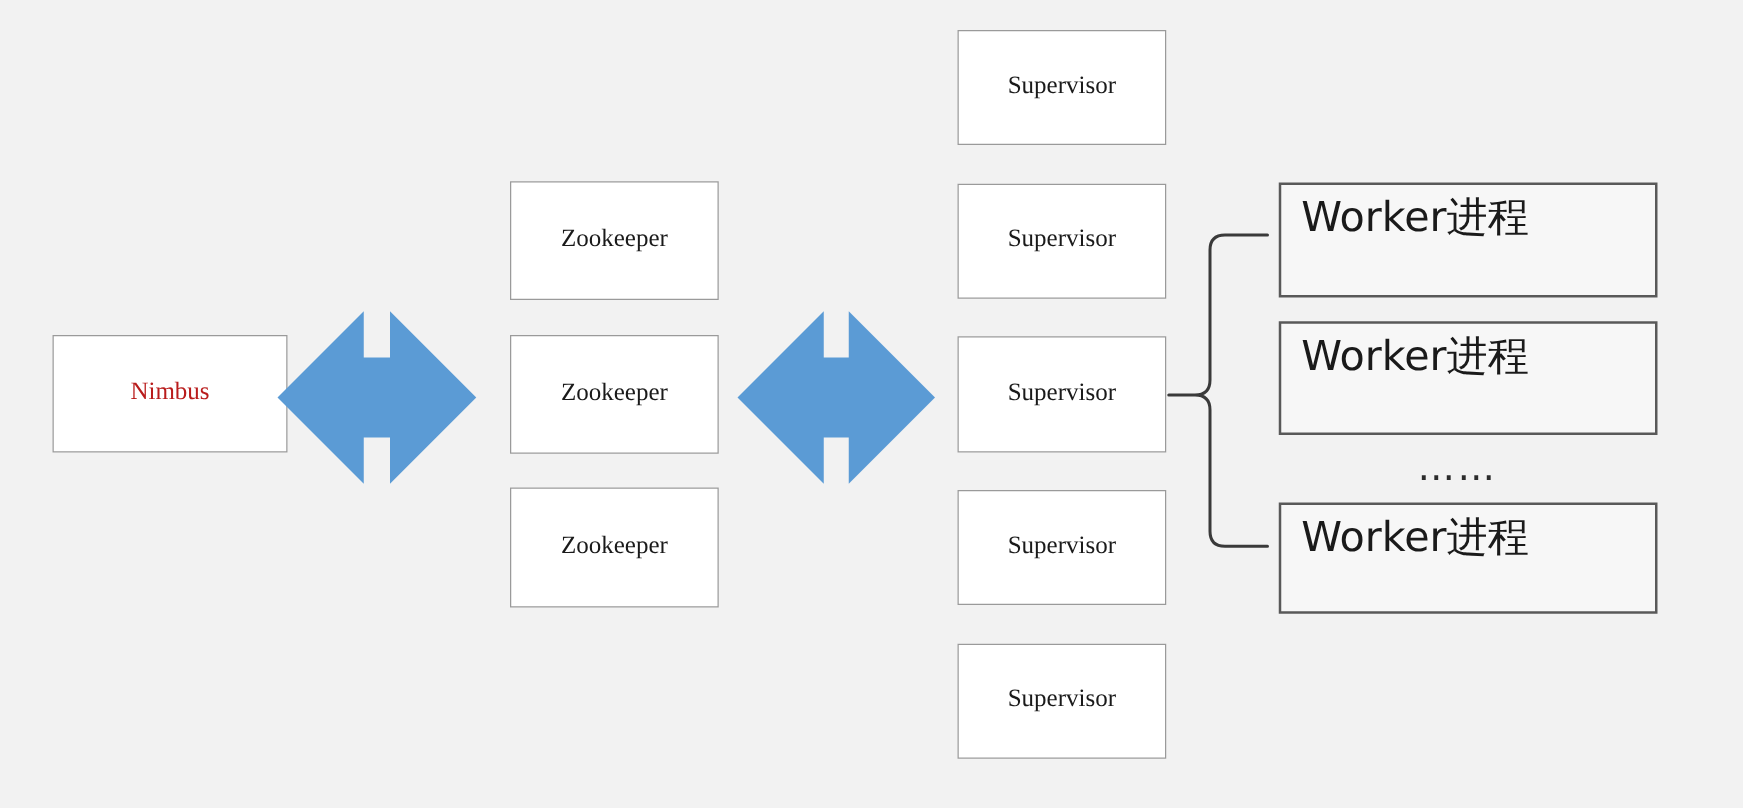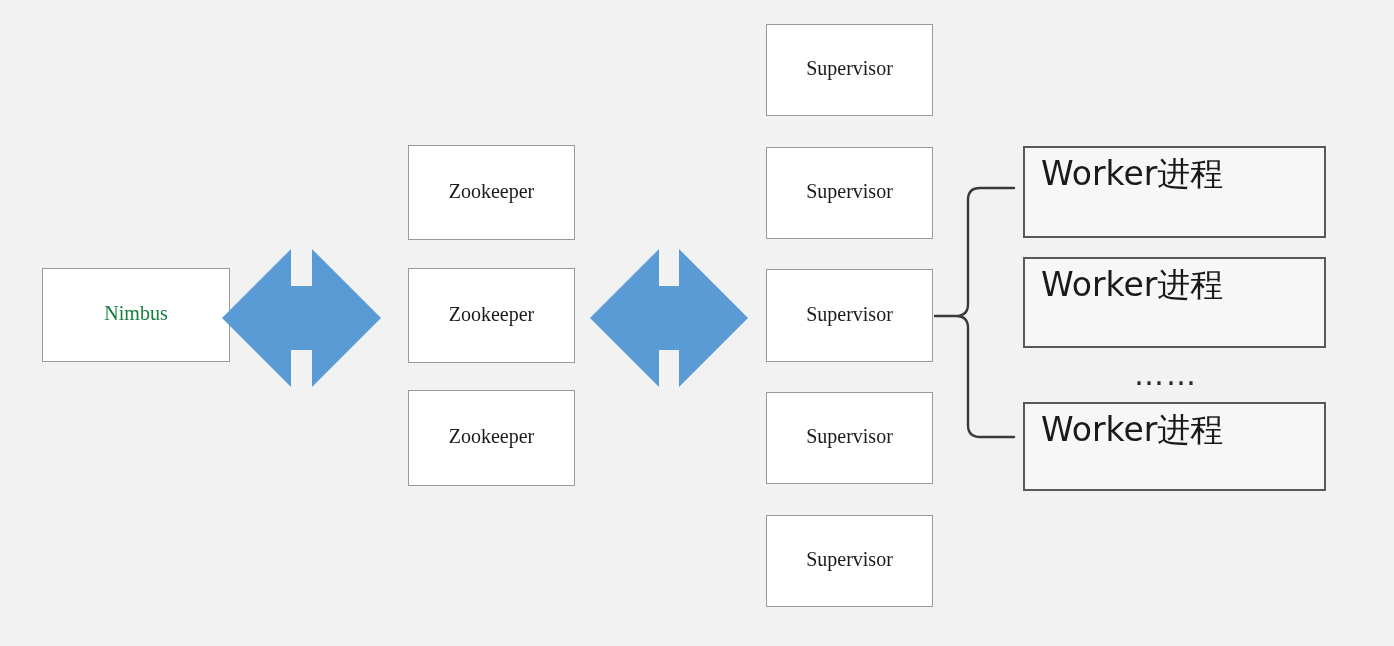--- a/index.html
+++ b/index.html
@@ -84,21 +84,21 @@
     height: 646px;
     pointer-events: none;
   }
   #overlay .clickable { pointer-events: auto; }
 </style>
 </head>
 <body>
 
 <div id="canvas" style="background: rgb(242, 242, 242);">
 
-  <div class="node serif-node" id="nimbus-box" style="left: 42px; top: 268px; width: 188px; height: 94px; border-color: rgb(154, 154, 154); background: rgb(255, 255, 255); color: #15803d;">
+  <div class="node serif-node" id="nimbus-box" style="left: 42px; top: 268px; width: 188px; height: 94px; border-color: rgb(154, 154, 154); background: rgb(255, 255, 255); color: #b91c1c;">
     <span class="node-label">Nimbus</span>
   </div>
 
   <div class="node serif-node" id="zookeeper-box-0" style="left: 408px; top: 145px; width: 167px; height: 95px; border-color: rgb(154, 154, 154); background: rgb(255, 255, 255); color: rgb(26, 26, 26);">
     <span class="node-label">Zookeeper</span>
   </div>
   <div class="node serif-node" id="zookeeper-box-1" style="left: 408px; top: 268px; width: 167px; height: 95px; border-color: rgb(154, 154, 154); background: rgb(255, 255, 255); color: rgb(26, 26, 26);">
     <span class="node-label">Zookeeper</span>
   </div>
   <div class="node serif-node" id="zookeeper-box-2" style="left: 408px; top: 390px; width: 167px; height: 96px; border-color: rgb(154, 154, 154); background: rgb(255, 255, 255); color: rgb(26, 26, 26);">

